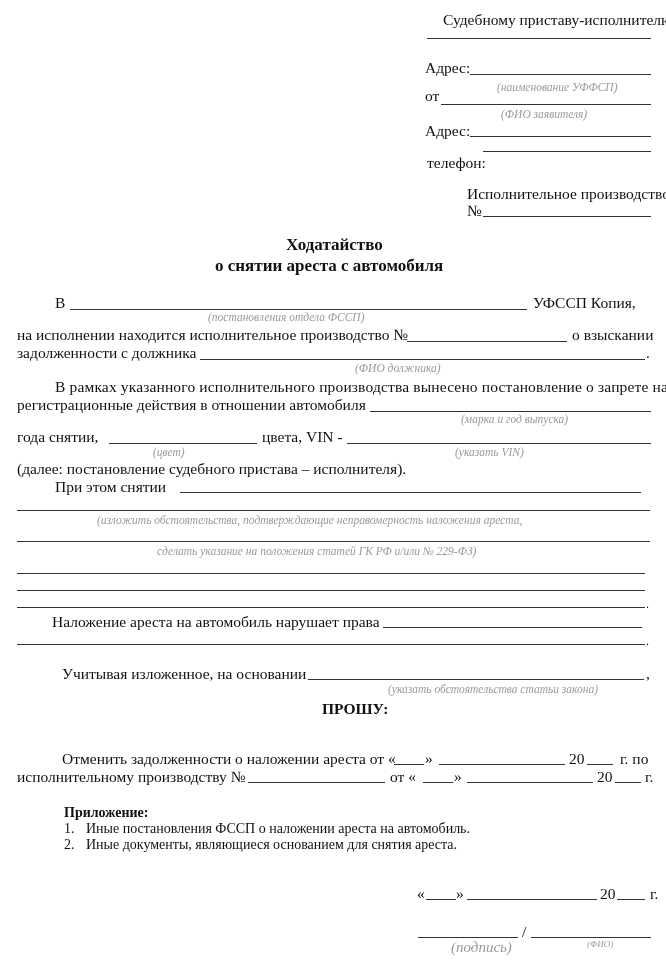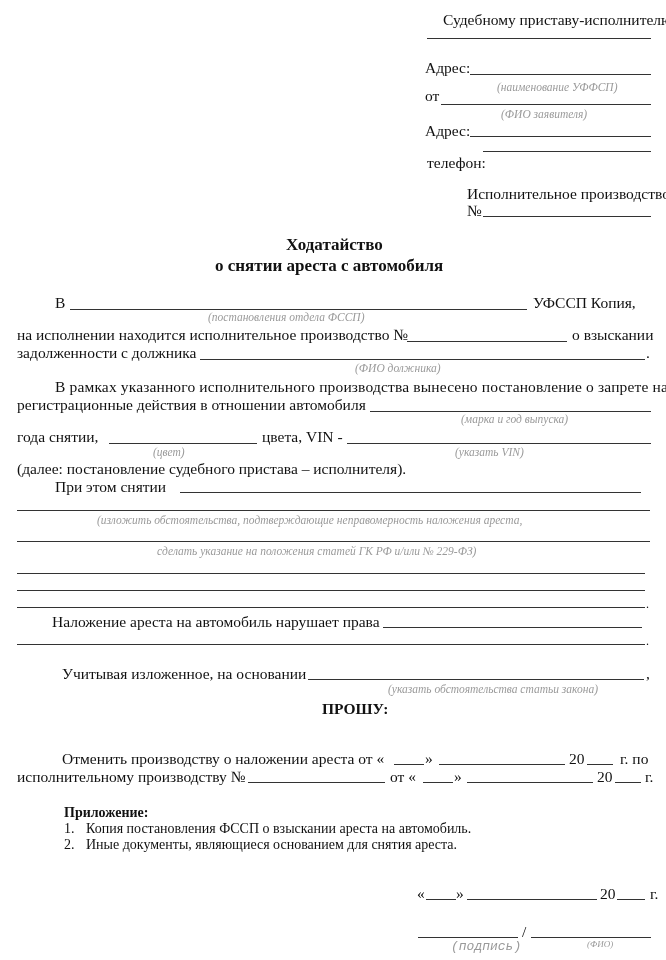--- a/index.html
+++ b/index.html
@@ -97,21 +97,21 @@
 
   <span class="abs" style="left:62px; top:666px;">Учитывая изложенное, на основании</span>
   <div class="line" style="left:308px; top:679px; width:336px;"></div>
   <span class="abs" style="left:646px; top:666px;">,</span>
   <span class="hint" style="left:388px; top:684px;">(указать обстоятельства статьи закона)</span>
 </div>
 
 <div>
   <span class="abs bold" style="left:322px; top:701px;">ПРОШУ:</span>
 
-  <span class="abs" style="left:62px; top:751px;">Отменить производству о наложении ареста от «</span>
+  <span class="abs" style="left:62px; top:751px;">Отменить задолженности о наложении ареста от «</span>
   <div class="line" style="left:394px; top:764px; width:30px;"></div>
   <span class="abs" style="left:425px; top:751px;">»</span>
   <div class="line" style="left:439px; top:764px; width:126px;"></div>
   <span class="abs" style="left:569px; top:751px;">20</span>
   <div class="line" style="left:587px; top:764px; width:26px;"></div>
   <span class="abs" style="left:620px; top:751px;">г. по</span>
 
   <span class="abs" style="left:17px; top:769px;">исполнительному производству №</span>
   <div class="line" style="left:248px; top:782px; width:137px;"></div>
   <span class="abs" style="left:390px; top:769px;">от «</span>
@@ -120,35 +120,35 @@
   <div class="line" style="left:467px; top:782px; width:126px;"></div>
   <span class="abs" style="left:597px; top:769px;">20</span>
   <div class="line" style="left:615px; top:782px; width:26px;"></div>
   <span class="abs" style="left:645px; top:769px;">г.</span>
 </div>
 
 <div style="font-size:14px;">
   <span class="abs bold" style="left:64px; top:806px;">Приложение:</span>
   <div>
     <span class="abs" style="left:64px; top:822px;">1.</span>
-    <span class="abs" style="left:86px; top:822px;">Копия постановления ФССП о взыскании ареста на автомобиль.</span>
+    <span class="abs" style="left:86px; top:822px;">Иные постановления ФССП о наложении ареста на автомобиль.</span>
   </div>
   <div>
     <span class="abs" style="left:64px; top:838px;">2.</span>
     <span class="abs" style="left:86px; top:838px;">Иные документы, являющиеся основанием для снятия ареста.</span>
   </div>
 </div>
 
 <div>
   <span class="abs" style="left:417px; top:886px;">«</span>
   <div class="line" style="left:426px; top:899px; width:30px;"></div>
   <span class="abs" style="left:456px; top:886px;">»</span>
   <div class="line" style="left:467px; top:899px; width:130px;"></div>
   <span class="abs" style="left:600px; top:886px;">20</span>
   <div class="line" style="left:617px; top:899px; width:28px;"></div>
   <span class="abs" style="left:650px; top:886px;">г.</span>
 
   <div class="line" style="left:418px; top:937px; width:100px;"></div>
   <span class="abs" style="left:522px; top:924px;">/</span>
   <div class="line" style="left:531px; top:937px; width:120px;"></div>
-  <span class="hint" style="left:451px; top:940px; font-size:13px;font-family:Liberation Mono, monospace;">(подпись)</span>
+  <span class="hint" style="left:451px; top:940px; font-size:15px;">(подпись)</span>
   <span class="hint" style="left:587px; top:940px; font-size:9px;">(ФИО)</span>
 </div>
 
 </body></html>

